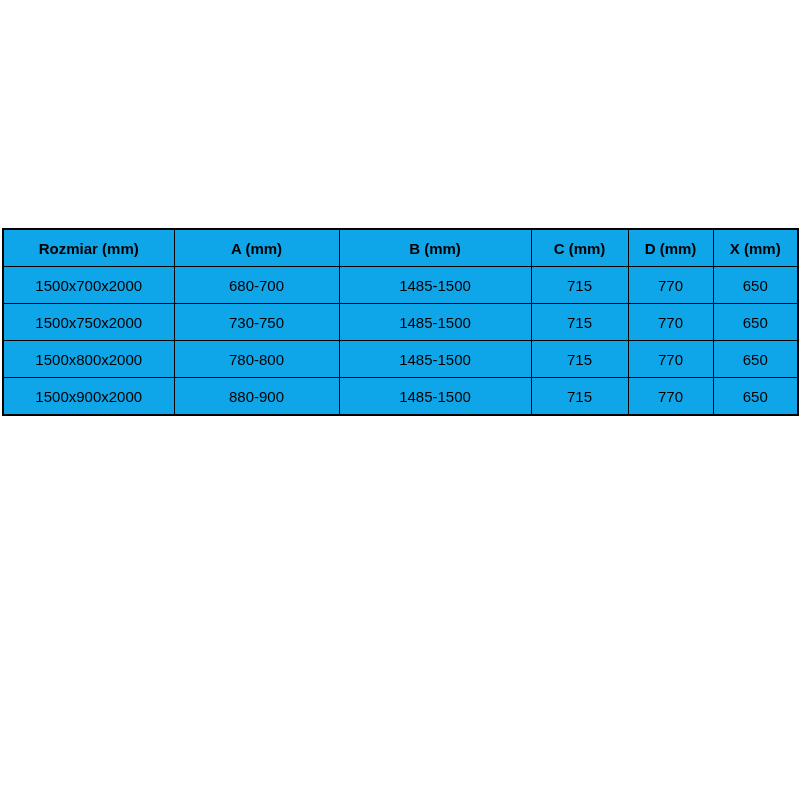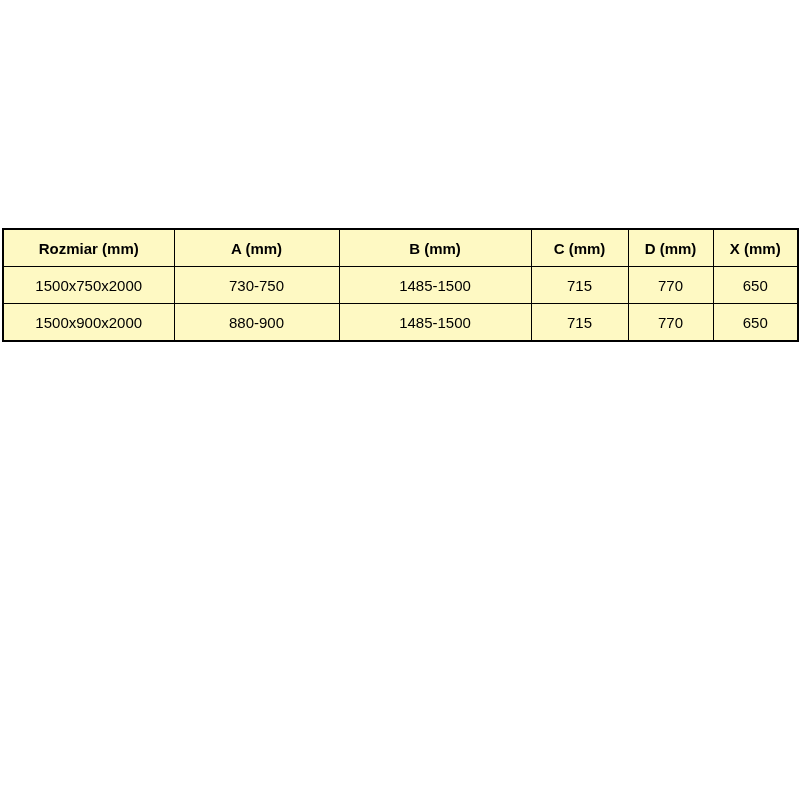--- a/index.html
+++ b/index.html
@@ -18,21 +18,21 @@
     position: absolute;
     left: 2px;
     top: 228px;
     width: 795px;
   }
   table.spec-table {
     border-collapse: collapse;
     table-layout: fixed;
     width: 100%;
     border: 2px solid #000000;
-    background: #fef9c3;
+    background: #0ea5e9;
   }
   table.spec-table th,
   table.spec-table td {
     border: 1px solid #000000;
     text-align: center;
     vertical-align: middle;
     height: 36px;
     font-size: 15px;
     padding: 0 4px;
     white-space: nowrap;
@@ -66,22 +66,38 @@
           <th>Rozmiar (mm)</th>
           <th>A (mm)</th>
           <th>B (mm)</th>
           <th>C (mm)</th>
           <th>D (mm)</th>
           <th>X (mm)</th>
         </tr>
     </thead>
     <tbody>
         <tr>
+          <td>1500x700x2000</td>
+          <td>680-700</td>
+          <td>1485-1500</td>
+          <td>715</td>
+          <td>770</td>
+          <td>650</td>
+        </tr>
+        <tr>
           <td>1500x750x2000</td>
           <td>730-750</td>
+          <td>1485-1500</td>
+          <td>715</td>
+          <td>770</td>
+          <td>650</td>
+        </tr>
+        <tr>
+          <td>1500x800x2000</td>
+          <td>780-800</td>
           <td>1485-1500</td>
           <td>715</td>
           <td>770</td>
           <td>650</td>
         </tr>
         <tr>
           <td>1500x900x2000</td>
           <td>880-900</td>
           <td>1485-1500</td>
           <td>715</td>

